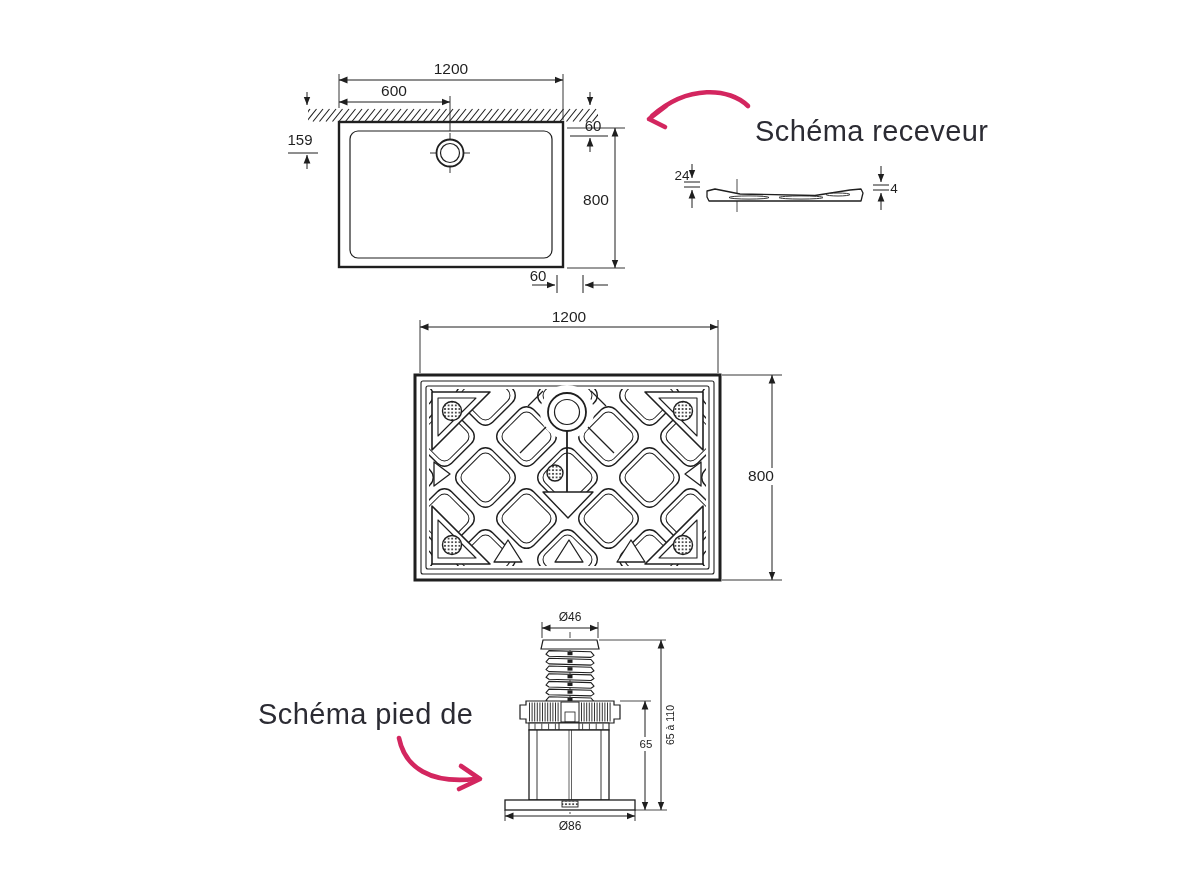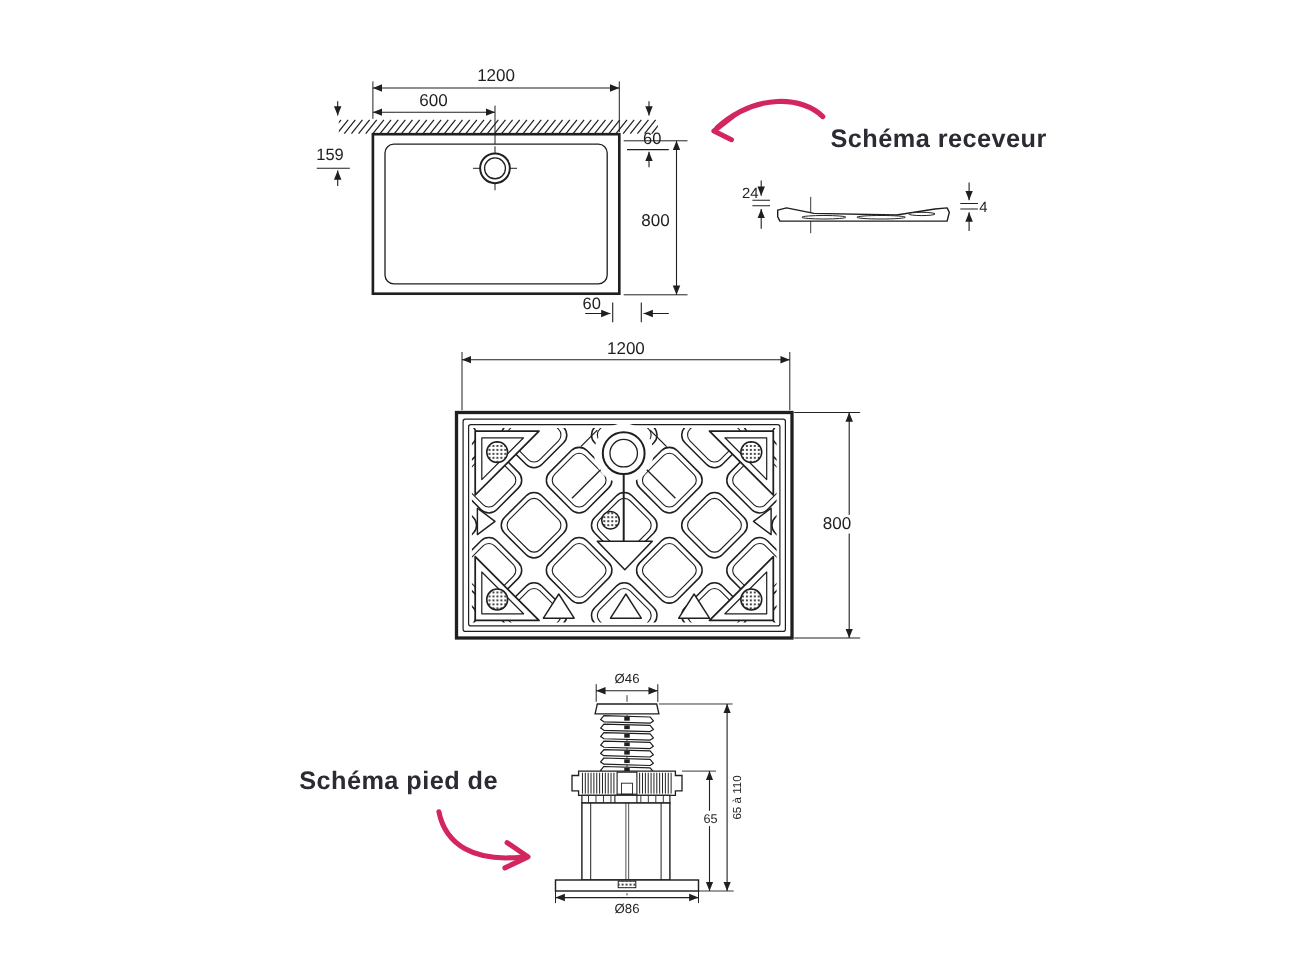--- a/index.html
+++ b/index.html
@@ -6,21 +6,21 @@
     --line:#1f1f1f;
     --accent:#d3265f;
     --heading:#2b2b33;
     --bg:#ffffff;
   }
   *{margin:0;padding:0;box-sizing:border-box;}
   html,body{width:1180px;height:885px;background:var(--bg);overflow:hidden;}
   body{position:relative;font-family:"Liberation Sans",sans-serif;}
   .fig{position:absolute;color:var(--line);}
   svg text{font-family:"Liberation Sans",sans-serif;fill:var(--line);}
-  .heading{position:absolute;color:var(--heading);font-size:23px;font-weight:700;letter-spacing:.4px;line-height:1.68;}
+  .heading{position:absolute;color:var(--heading);font-size:29px;font-weight:400;letter-spacing:.4px;line-height:1.68;}
   .accent-stroke{stroke:var(--accent);stroke-width:4.6;fill:none;stroke-linecap:round;stroke-linejoin:round;}
 </style>
 </head>
 <body>
 
 <svg width="0" height="0" style="position:absolute" aria-hidden="true">
   <defs>
     <marker id="ah" markerWidth="10" markerHeight="10" refX="8.5" refY="5" orient="auto-start-reverse" markerUnits="userSpaceOnUse">
       <path d="M0,1.6 L8.5,5 L0,8.4 Z" fill="#1f1f1f"></path>
     </marker>
@@ -400,21 +400,21 @@
 
   <g>
     <line x1="322" y1="65" x2="382" y2="65" stroke="currentColor" stroke-width="0.9"></line>
     <line x1="322" y1="270" x2="382" y2="270" stroke="currentColor" stroke-width="0.9"></line>
     <line x1="372" y1="65" x2="372" y2="270" stroke="currentColor" stroke-width="1" marker-start="url(#ah)" marker-end="url(#ah)"></line>
     <rect x="346" y="158" width="32" height="17" fill="#fff"></rect>
     <text x="361" y="171" font-size="15.5" text-anchor="middle">800</text>
   </g>
 </svg>
 
-<div class="heading" style="left:272px;top:690px;width:220px">
+<div class="heading" style="left:258px;top:690px;width:220px">
   <div>Schéma pied de</div>
 </div>
 <svg class="fig" style="left:385px;top:730px" width="118" height="68" viewBox="0 0 118 68">
   <path class="accent-stroke" d="M14,8 C20,38 46,54 90,49"></path>
   <path class="accent-stroke" d="M76,36 L95,49 L74,59"></path>
 </svg>
 
 <svg class="fig" style="left:485px;top:608px" width="210" height="235" viewBox="0 0 210 235">
 
   <line x1="85" y1="24" x2="85" y2="206" stroke="currentColor" stroke-width="0.8" stroke-dasharray="6,3"></line>

